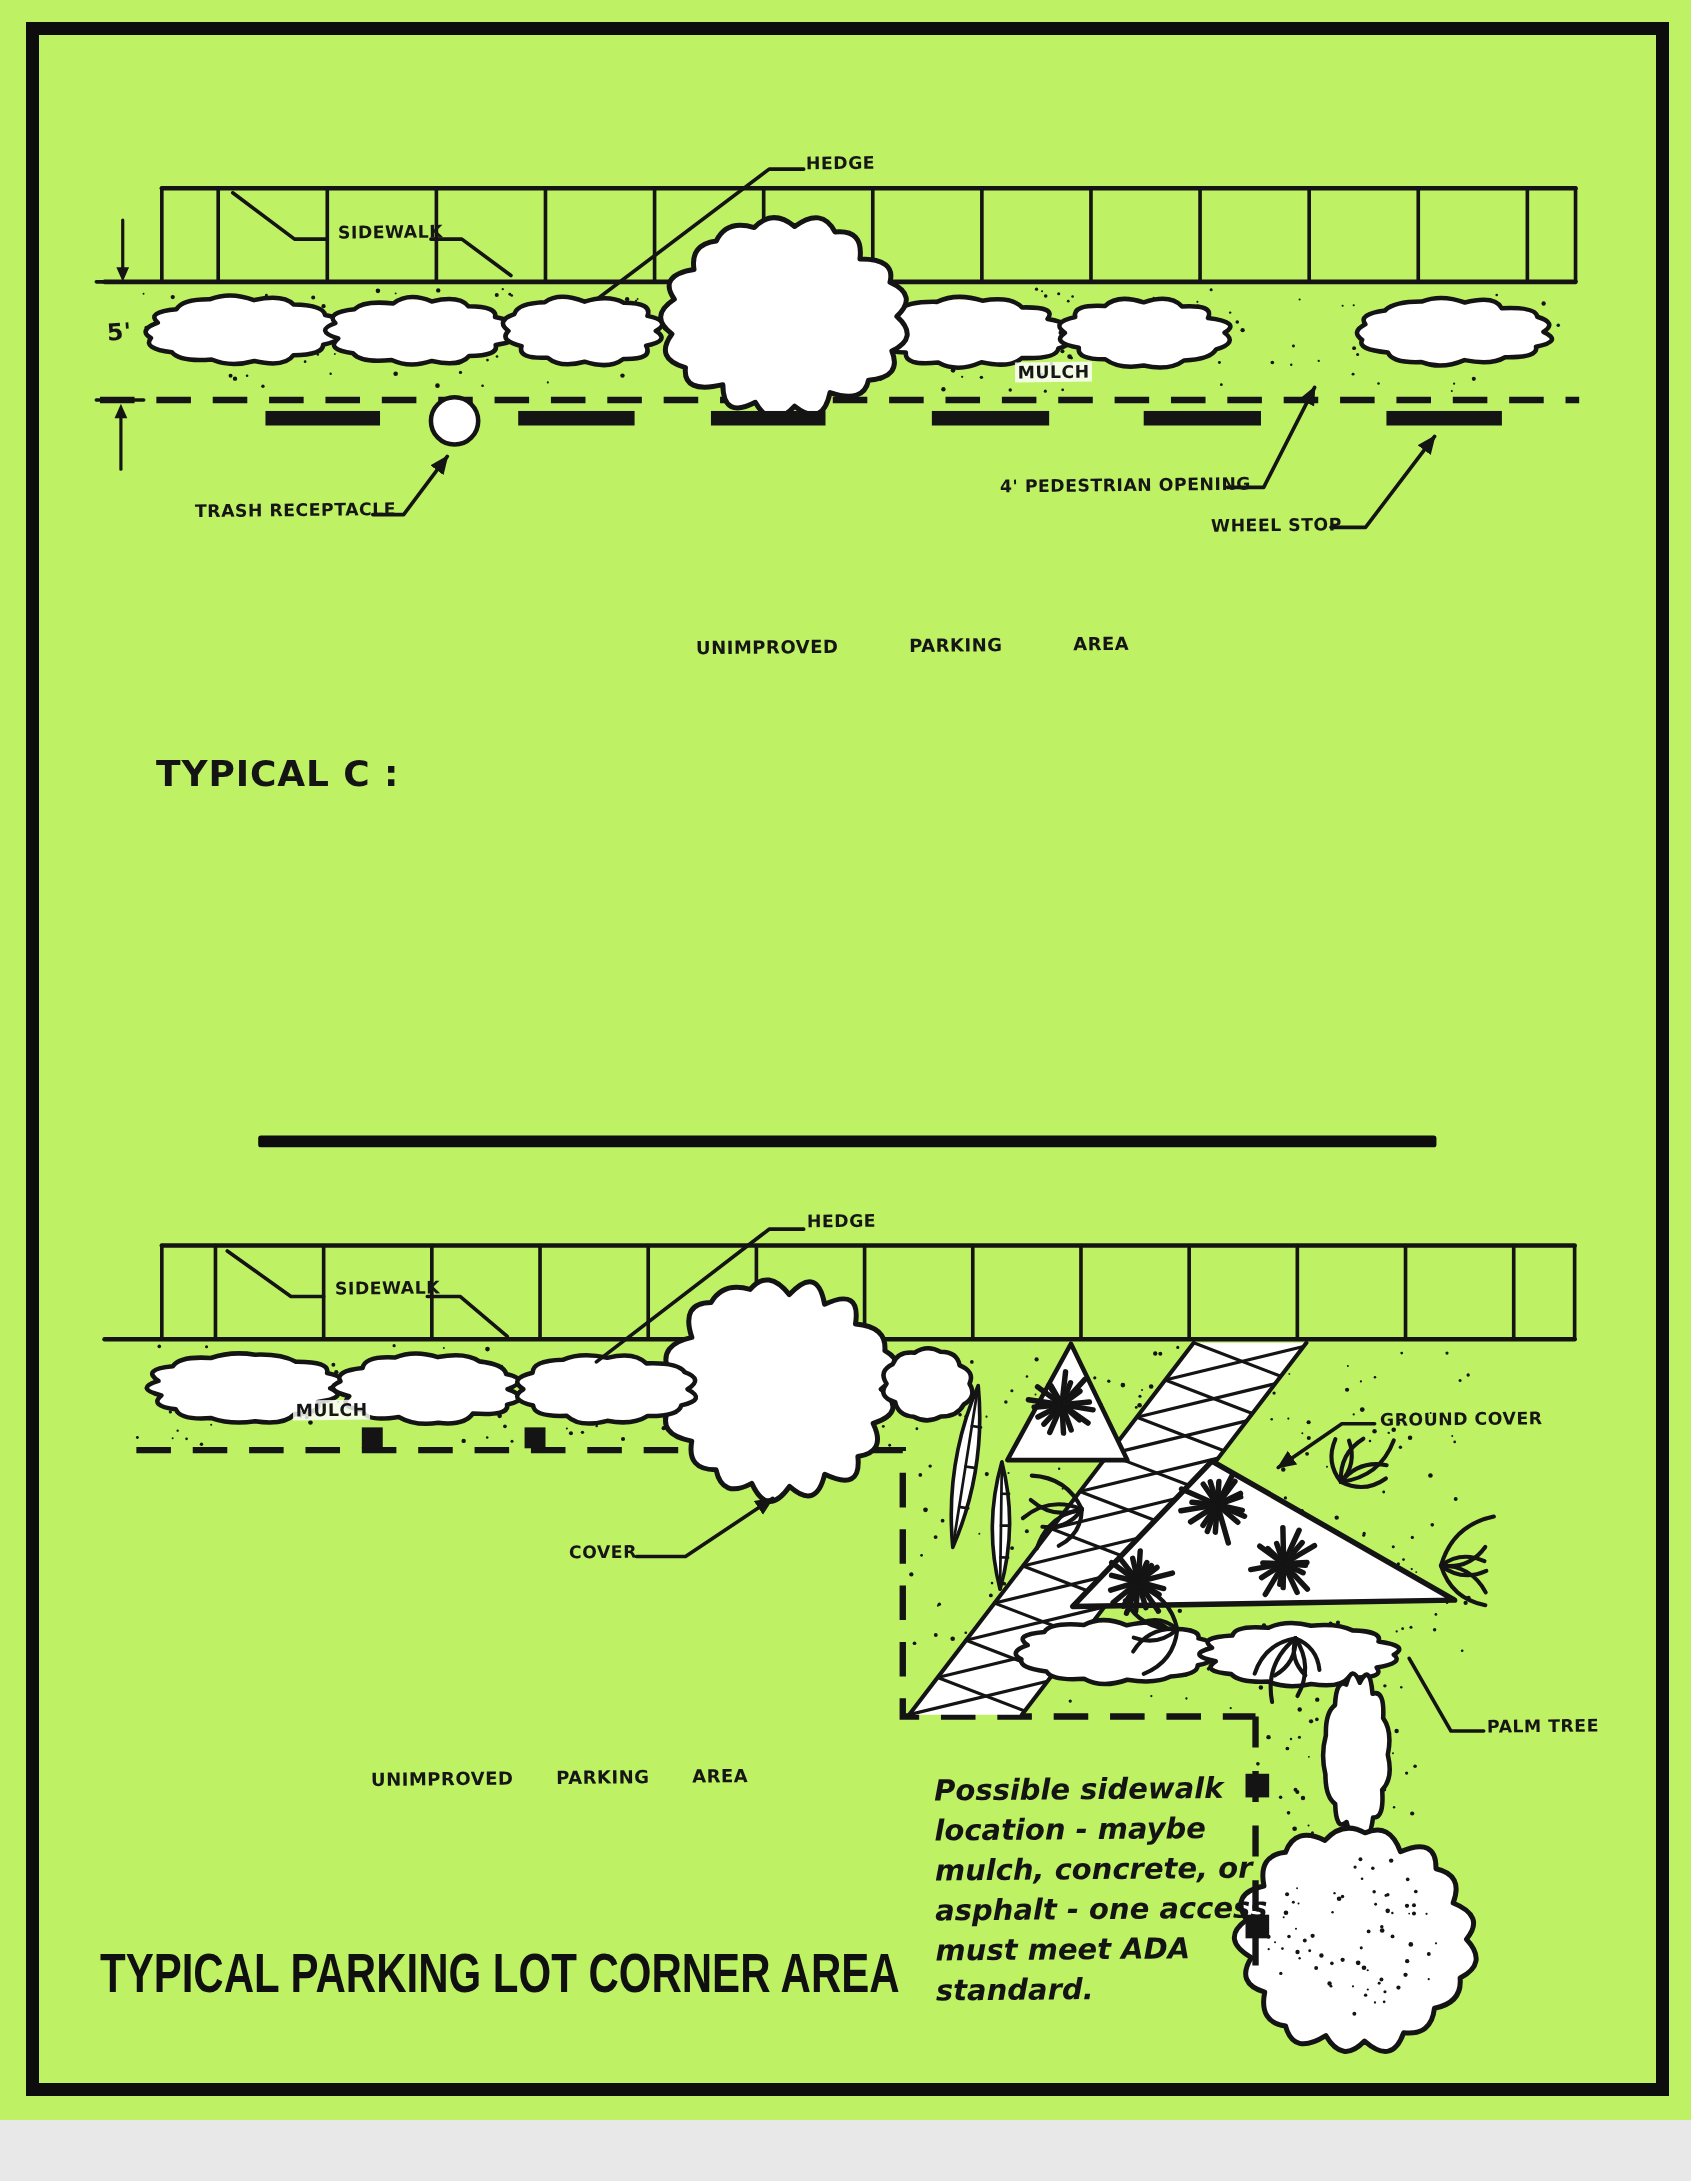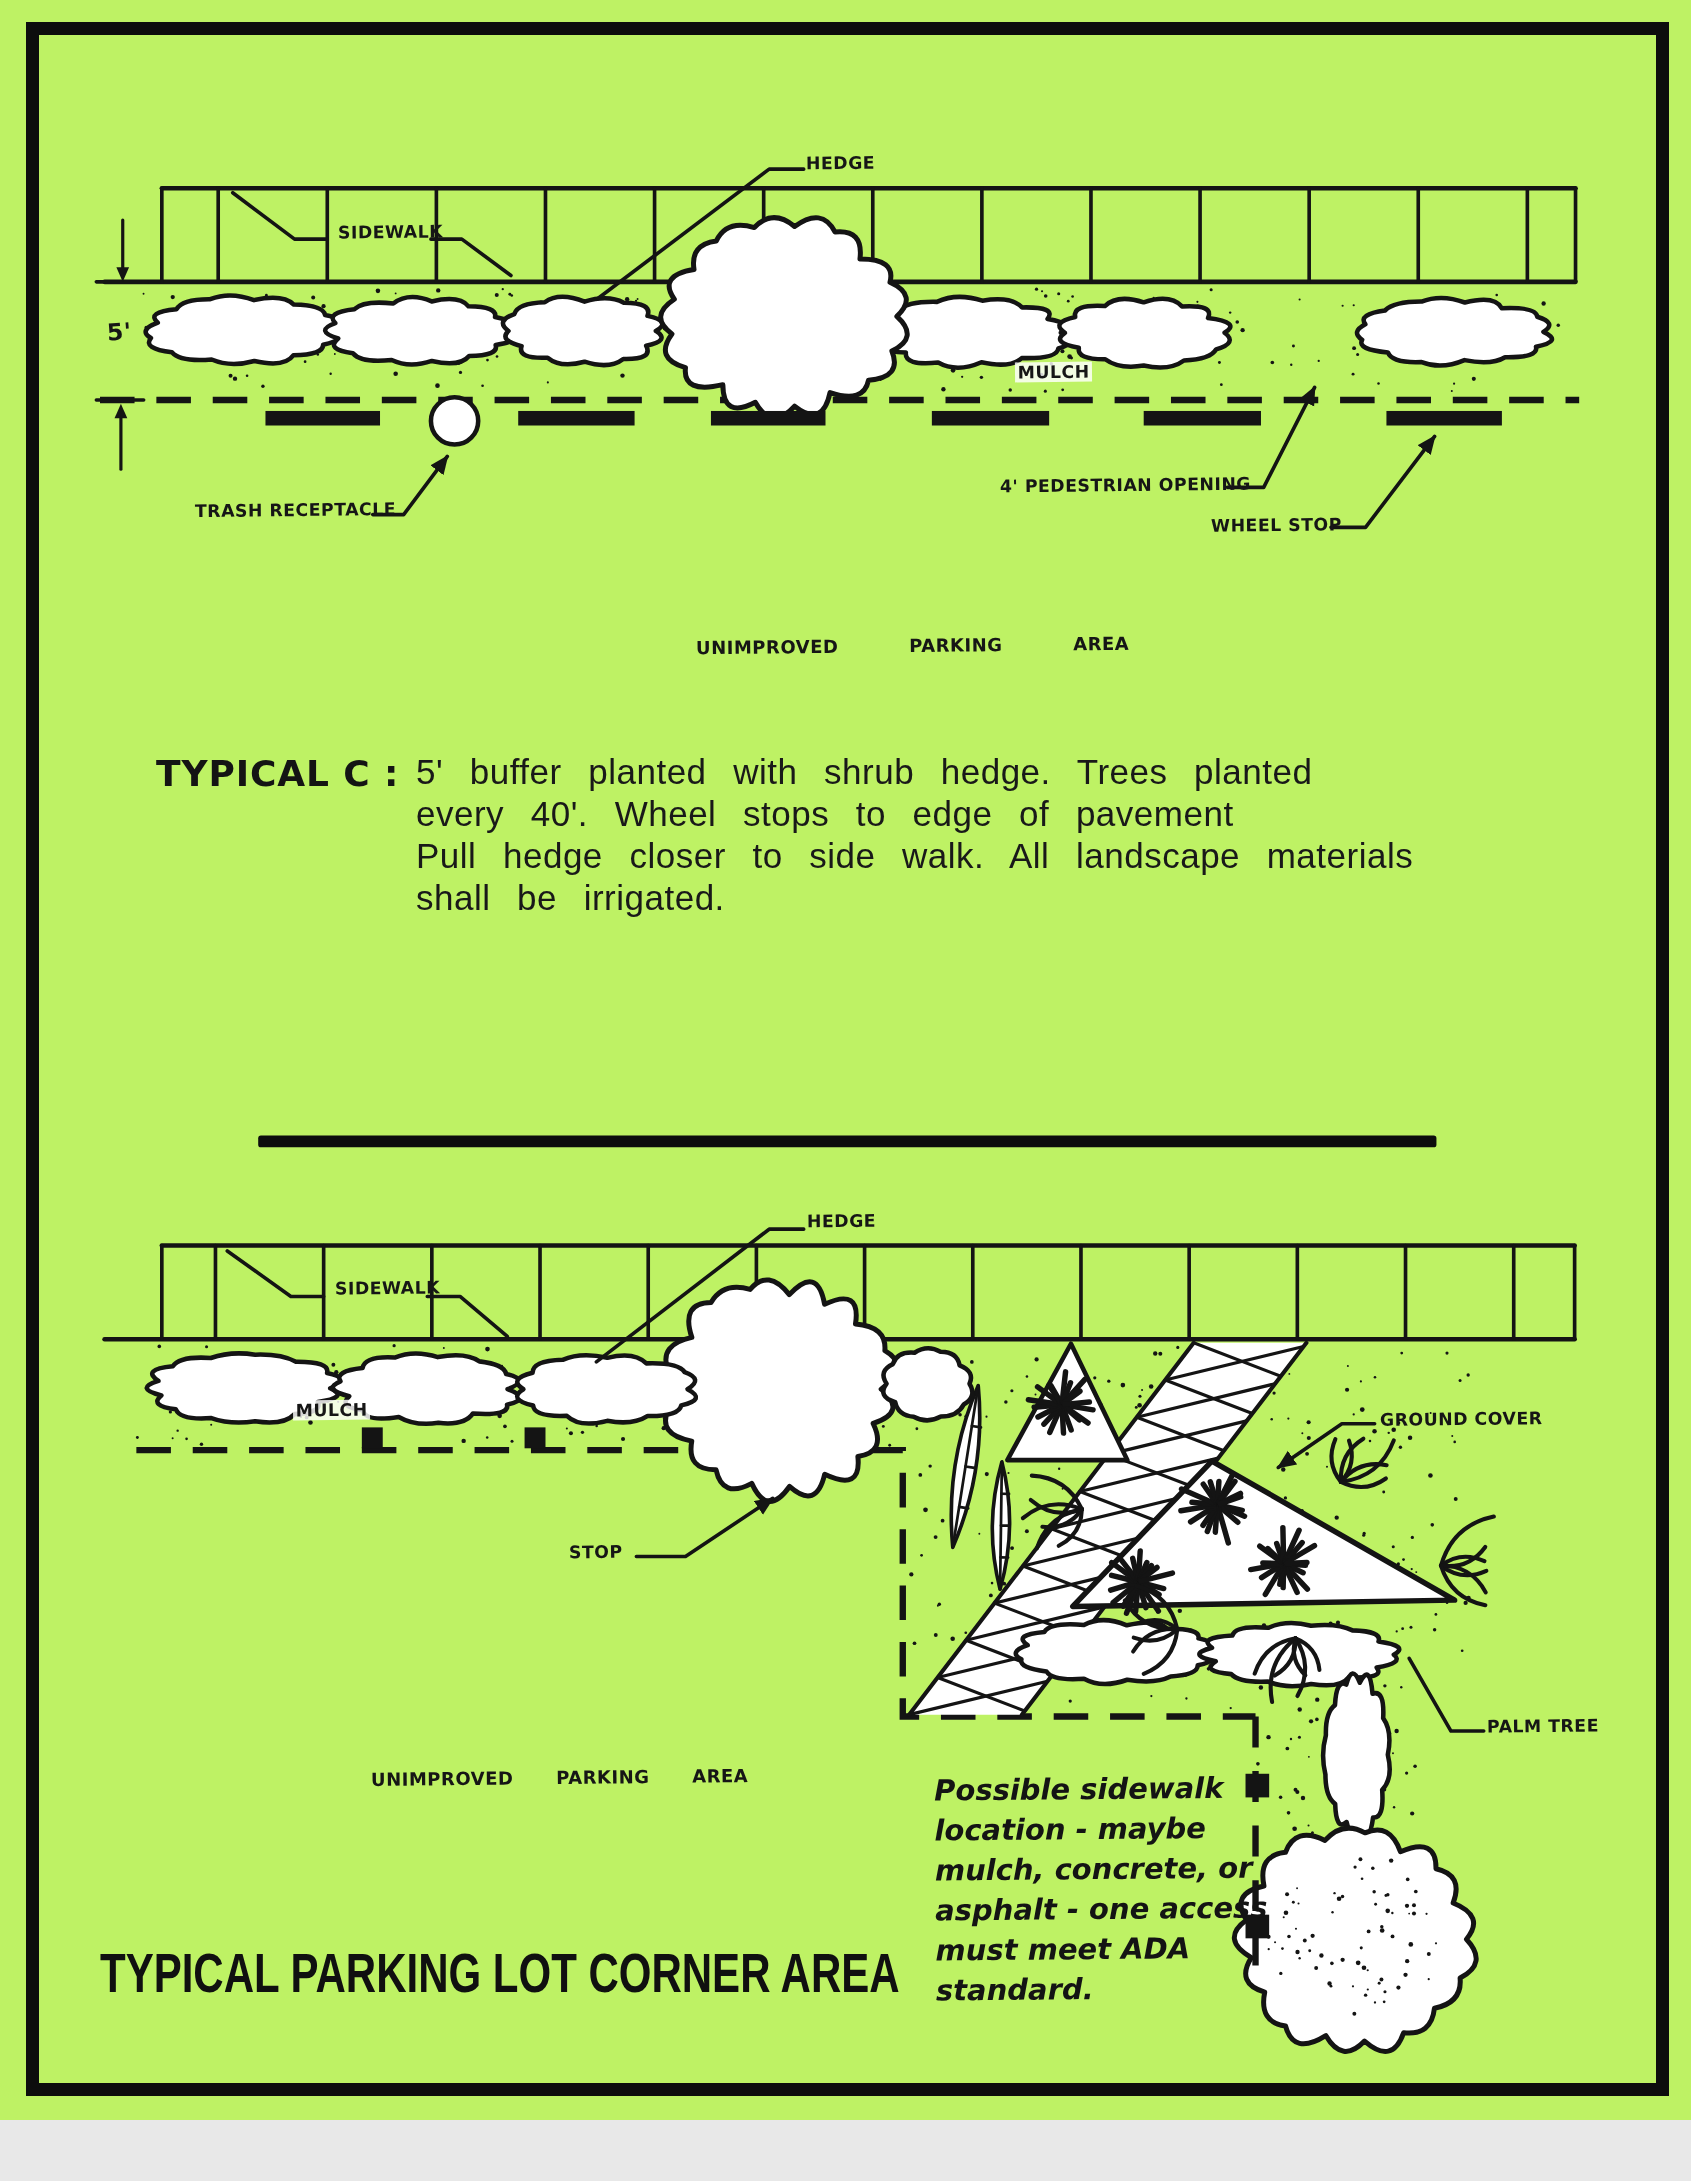--- a/index.html
+++ b/index.html
@@ -963,31 +963,25 @@
   <div class="lbl" style="left:806px;top:153px">HEDGE</div>
   <div class="lbl" style="left:338px;top:222px">SIDEWALK</div>
   <div class="lbl bg" style="left:1015px;top:362px">MULCH</div>
   <div class="lbl dim" style="left:107px;top:318px">5'</div>
   <div class="lbl" style="left:195px;top:500px">TRASH RECEPTACLE</div>
   <div class="lbl" style="left:1000px;top:475px">4' PEDESTRIAN OPENING</div>
   <div class="lbl" style="left:1211px;top:515px">WHEEL STOP</div>
   <div class="lbl area-lbl" style="left:696px;top:635px">UNIMPROVED PARKING AREA</div>
 
   <div class="opt-head" style="left:156px;top:753px">TYPICAL C :</div>
-  <div class="opt-lines" style="left:416px;top:751px">
-    <div>5' buffer planted with shrub hedge. Trees planted</div>
-    <div>every 40'. Wheel stops to edge of pavement</div>
-    <div>Pull hedge closer to side walk. All landscape materials</div>
-    <div>shall be irrigated.</div>
-  </div>
 
   <div class="lbl" style="left:807px;top:1211px">HEDGE</div>
   <div class="lbl" style="left:335px;top:1278px">SIDEWALK</div>
   <div class="lbl bg" style="left:293px;top:1400px">MULCH</div>
-  <div class="lbl" style="left:569px;top:1542px">STOP</div>
+  <div class="lbl" style="left:569px;top:1542px">COVER</div>
   <div class="lbl" style="left:1380px;top:1409px">GROUND COVER</div>
   <div class="lbl" style="left:1487px;top:1716px">PALM TREE</div>
   <div class="lbl area-lbl2" style="left:371px;top:1767px">UNIMPROVED PARKING AREA</div>
 
   <div class="note" style="left:935px;top:1769px">
     <div>Possible sidewalk</div>
     <div>location - maybe</div>
     <div>mulch, concrete, or</div>
     <div>asphalt - one access</div>
     <div>must meet ADA</div>

